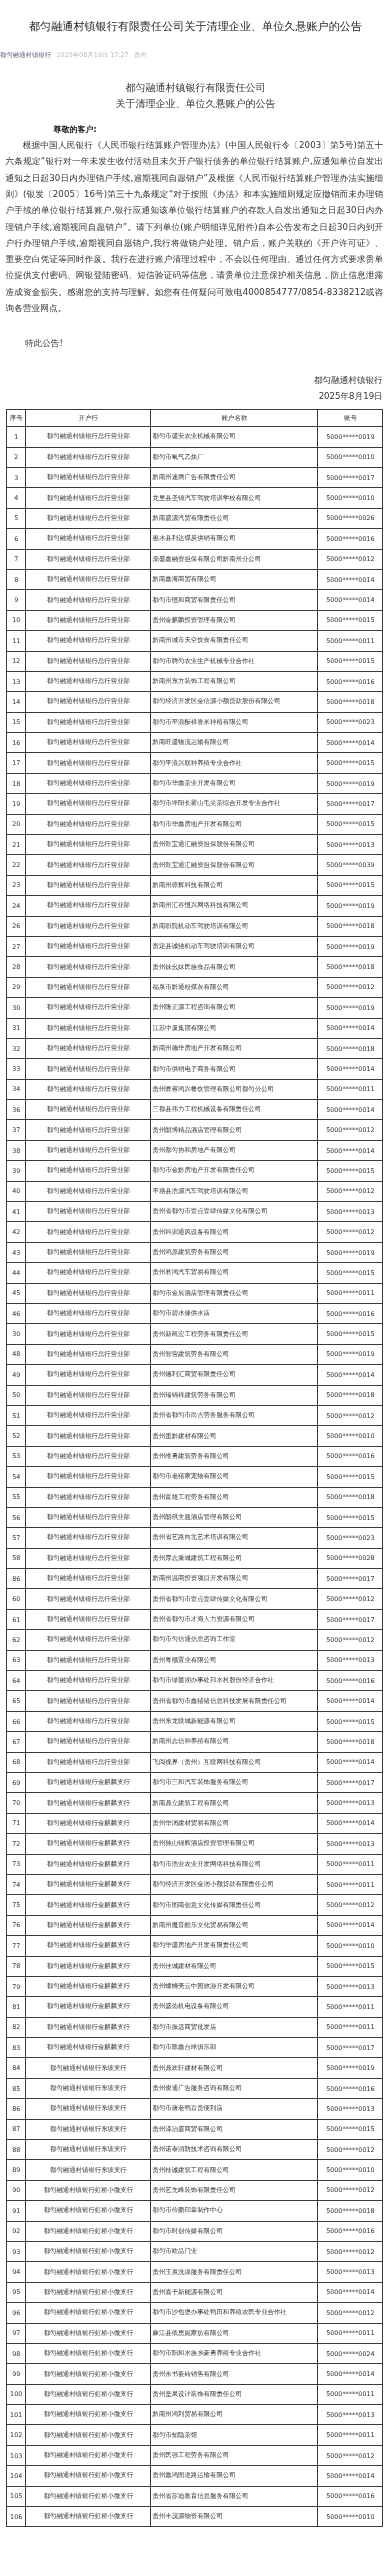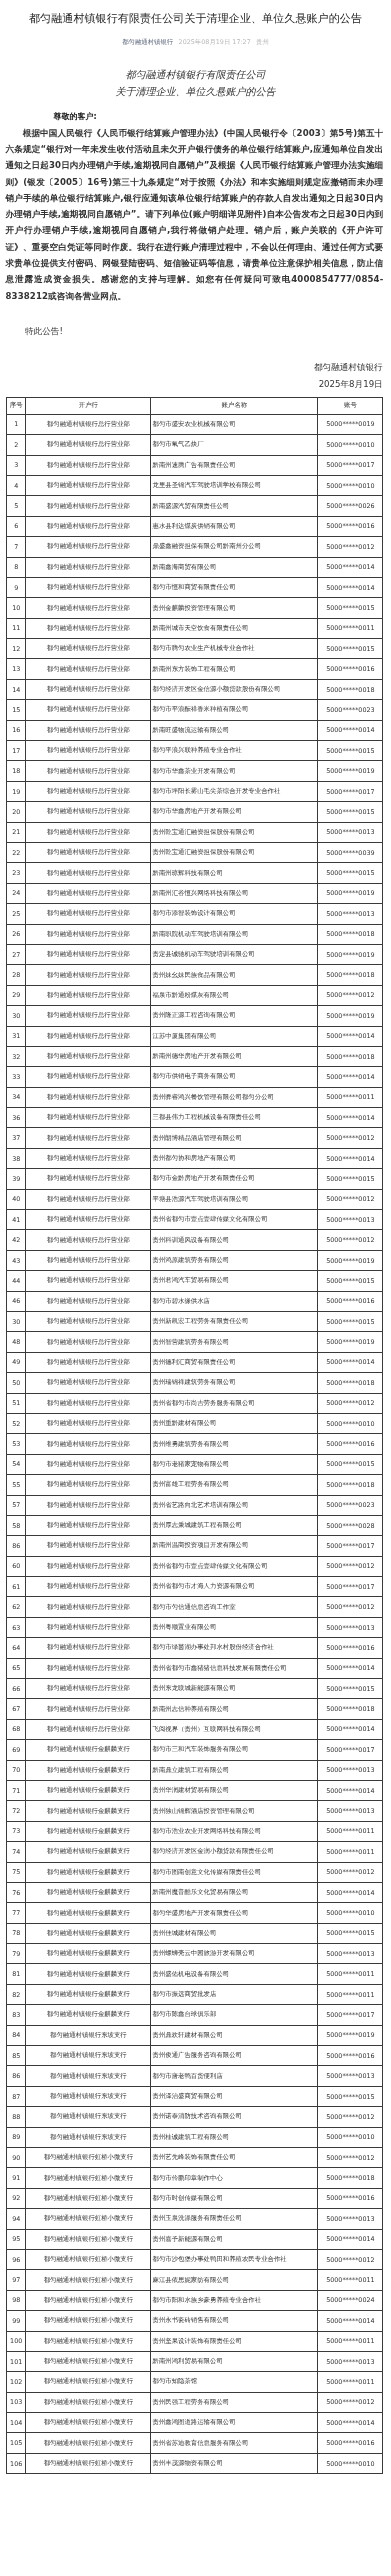--- a/index.html
+++ b/index.html
@@ -1,25 +1,25 @@
 <!DOCTYPE html>
 <html style="font-size:8.9px"><head>
 <meta charset="utf-8">
 <style>
   html, body { margin: 0; padding: 0; background: #ffffff; }
   body { width: 391px; font-family: "DejaVu Sans", "Liberation Sans", sans-serif; color: #222; }
   .page { position: relative; width: 391px; padding: 0 0 10px 0; }
-  .title { font-size: 11px; line-height: 14.4px; text-align: center; color: #222; padding-top: 4.4px; margin: 8px; font-weight: normal; letter-spacing: 0.1px; white-space: nowrap; }
-  .meta { text-align: center; font-size: 6.4px; margin-top: 11.6px; height: 8.9px; line-height: 8.9px; }
+  .title { font-size: 11px; line-height: 14.4px; text-align: center; color: #222; padding-top: 4.4px; margin: 16px; font-weight: normal; letter-spacing: 0.1px; white-space: nowrap; }
+  .meta { font-size: 6.4px; margin-top: 11.6px; height: 8.9px; line-height: 8.9px; }
   .meta .src { color: #5a6478; }
   .meta .time { color: #b8b8b8; margin-left: 3.3px; }
   .meta .loc { color: #b8b8b8; margin-left: 3.3px; }
-  .sub-title { text-align: center; font-size: 10px; line-height: 16.6px; color: #333; margin-top: 20px; font-style: italic; }
+  .sub-title { text-align: center; font-size: 10px; line-height: 16.6px; color: #333; margin-top: 20px; }
   .greet { font-size: 8px; font-weight: bold; color: #222; margin: 11px 0 0 5.5px; line-height: 11px; padding-left: 48px; }
-  .body-text { font-size: 8.6px; line-height: 16.3px; color: #333; margin: 2.2px 7.7px 0 5.5px; text-indent: 2em; text-align: justify; letter-spacing: 0.1px; font-weight: bold; }
+  .body-text { font-size: 8.6px; line-height: 16.3px; color: #333; margin: 2.2px 7.7px 0 5.5px; text-indent: 2em; text-align: justify; letter-spacing: 0.1px; }
   .special { font-size: 8.6px; color: #333; margin: 21px 0 0 25px; line-height: 13.3px; }
   .sign { text-align: right; font-size: 8.6px; color: #333; margin: 21px 8.3px 0 0; line-height: 16.6px; }
   table { border-collapse: collapse; margin: 4.4px 0 0 6px; width: 377px; table-layout: fixed; }
   th, td { border: 0.8px solid #3a3a3a; font-weight: normal; font-size: 6.4px; color: #333; padding: 0; overflow: hidden; white-space: nowrap; }
   th { height: 16px; text-align: center; }
   td { height: 19.4px; }
   td.no { text-align: center; }
   td.bank { text-align: center; }
   td.name { text-align: left; padding-left: 1.1px; }
   td.acct { text-align: center; }
@@ -204,26 +204,20 @@
           <td class="name">黔南州琼辉科技有限公司</td>
           <td class="acct">5000*****0015</td>
         </tr>
         <tr>
           <td class="no">24</td>
           <td class="bank">都匀融通村镇银行总行营业部</td>
           <td class="name">黔南州汇谷恒兴网络科技有限公司</td>
           <td class="acct">5000*****0019</td>
         </tr>
         <tr>
-          <td class="no">25</td>
-          <td class="bank">都匀融通村镇银行总行营业部</td>
-          <td class="name">都匀市添智装饰设计有限公司</td>
-          <td class="acct">5000*****0013</td>
-        </tr>
-        <tr>
           <td class="no">26</td>
           <td class="bank">都匀融通村镇银行总行营业部</td>
           <td class="name">黔南职院机动车驾驶培训有限公司</td>
           <td class="acct">5000*****0018</td>
         </tr>
         <tr>
           <td class="no">27</td>
           <td class="bank">都匀融通村镇银行总行营业部</td>
           <td class="name">贵定县诚驰机动车驾驶培训有限公司</td>
           <td class="acct">5000*****0019</td>
@@ -316,20 +310,26 @@
           <td class="no">43</td>
           <td class="bank">都匀融通村镇银行总行营业部</td>
           <td class="name">贵州鸿原建筑劳务有限公司</td>
           <td class="acct">5000*****0019</td>
         </tr>
         <tr>
           <td class="no">44</td>
           <td class="bank">都匀融通村镇银行总行营业部</td>
           <td class="name">贵州君鸿汽车贸易有限公司</td>
           <td class="acct">5000*****0015</td>
+        </tr>
+        <tr>
+          <td class="no">45</td>
+          <td class="bank">都匀融通村镇银行总行营业部</td>
+          <td class="name">都匀市金辰酒店管理有限责任公司</td>
+          <td class="acct">5000*****0011</td>
         </tr>
         <tr>
           <td class="no">46</td>
           <td class="bank">都匀融通村镇银行总行营业部</td>
           <td class="name">都匀市碧水缘供水店</td>
           <td class="acct">5000*****0016</td>
         </tr>
         <tr>
           <td class="no">30</td>
           <td class="bank">都匀融通村镇银行总行营业部</td>
@@ -376,20 +376,26 @@
           <td class="no">54</td>
           <td class="bank">都匀融通村镇银行总行营业部</td>
           <td class="name">都匀市老猪家宠物有限公司</td>
           <td class="acct">5000*****0015</td>
         </tr>
         <tr>
           <td class="no">55</td>
           <td class="bank">都匀融通村镇银行总行营业部</td>
           <td class="name">贵州富雄工程劳务有限公司</td>
           <td class="acct">5000*****0018</td>
+        </tr>
+        <tr>
+          <td class="no">56</td>
+          <td class="bank">都匀融通村镇银行总行营业部</td>
+          <td class="name">贵州朗琪主题酒店管理有限公司</td>
+          <td class="acct">5000*****0015</td>
         </tr>
         <tr>
           <td class="no">57</td>
           <td class="bank">都匀融通村镇银行总行营业部</td>
           <td class="name">贵州省艺路向北艺术培训有限公司</td>
           <td class="acct">5000*****0023</td>
         </tr>
         <tr>
           <td class="no">58</td>
           <td class="bank">都匀融通村镇银行总行营业部</td>
@@ -586,20 +592,26 @@
           <td class="no">91</td>
           <td class="bank">都匀融通村镇银行虹桥小微支行</td>
           <td class="name">都匀市伶鹏印章制作中心</td>
           <td class="acct">5000*****0018</td>
         </tr>
         <tr>
           <td class="no">92</td>
           <td class="bank">都匀融通村镇银行虹桥小微支行</td>
           <td class="name">都匀市时创传媒有限公司</td>
           <td class="acct">5000*****0016</td>
+        </tr>
+        <tr>
+          <td class="no">93</td>
+          <td class="bank">都匀融通村镇银行虹桥小微支行</td>
+          <td class="name">都匀市欧品门业</td>
+          <td class="acct">5000*****0012</td>
         </tr>
         <tr>
           <td class="no">94</td>
           <td class="bank">都匀融通村镇银行虹桥小微支行</td>
           <td class="name">贵州玉泉洗涤服务有限责任公司</td>
           <td class="acct">5000*****0013</td>
         </tr>
         <tr>
           <td class="no">95</td>
           <td class="bank">都匀融通村镇银行虹桥小微支行</td>

